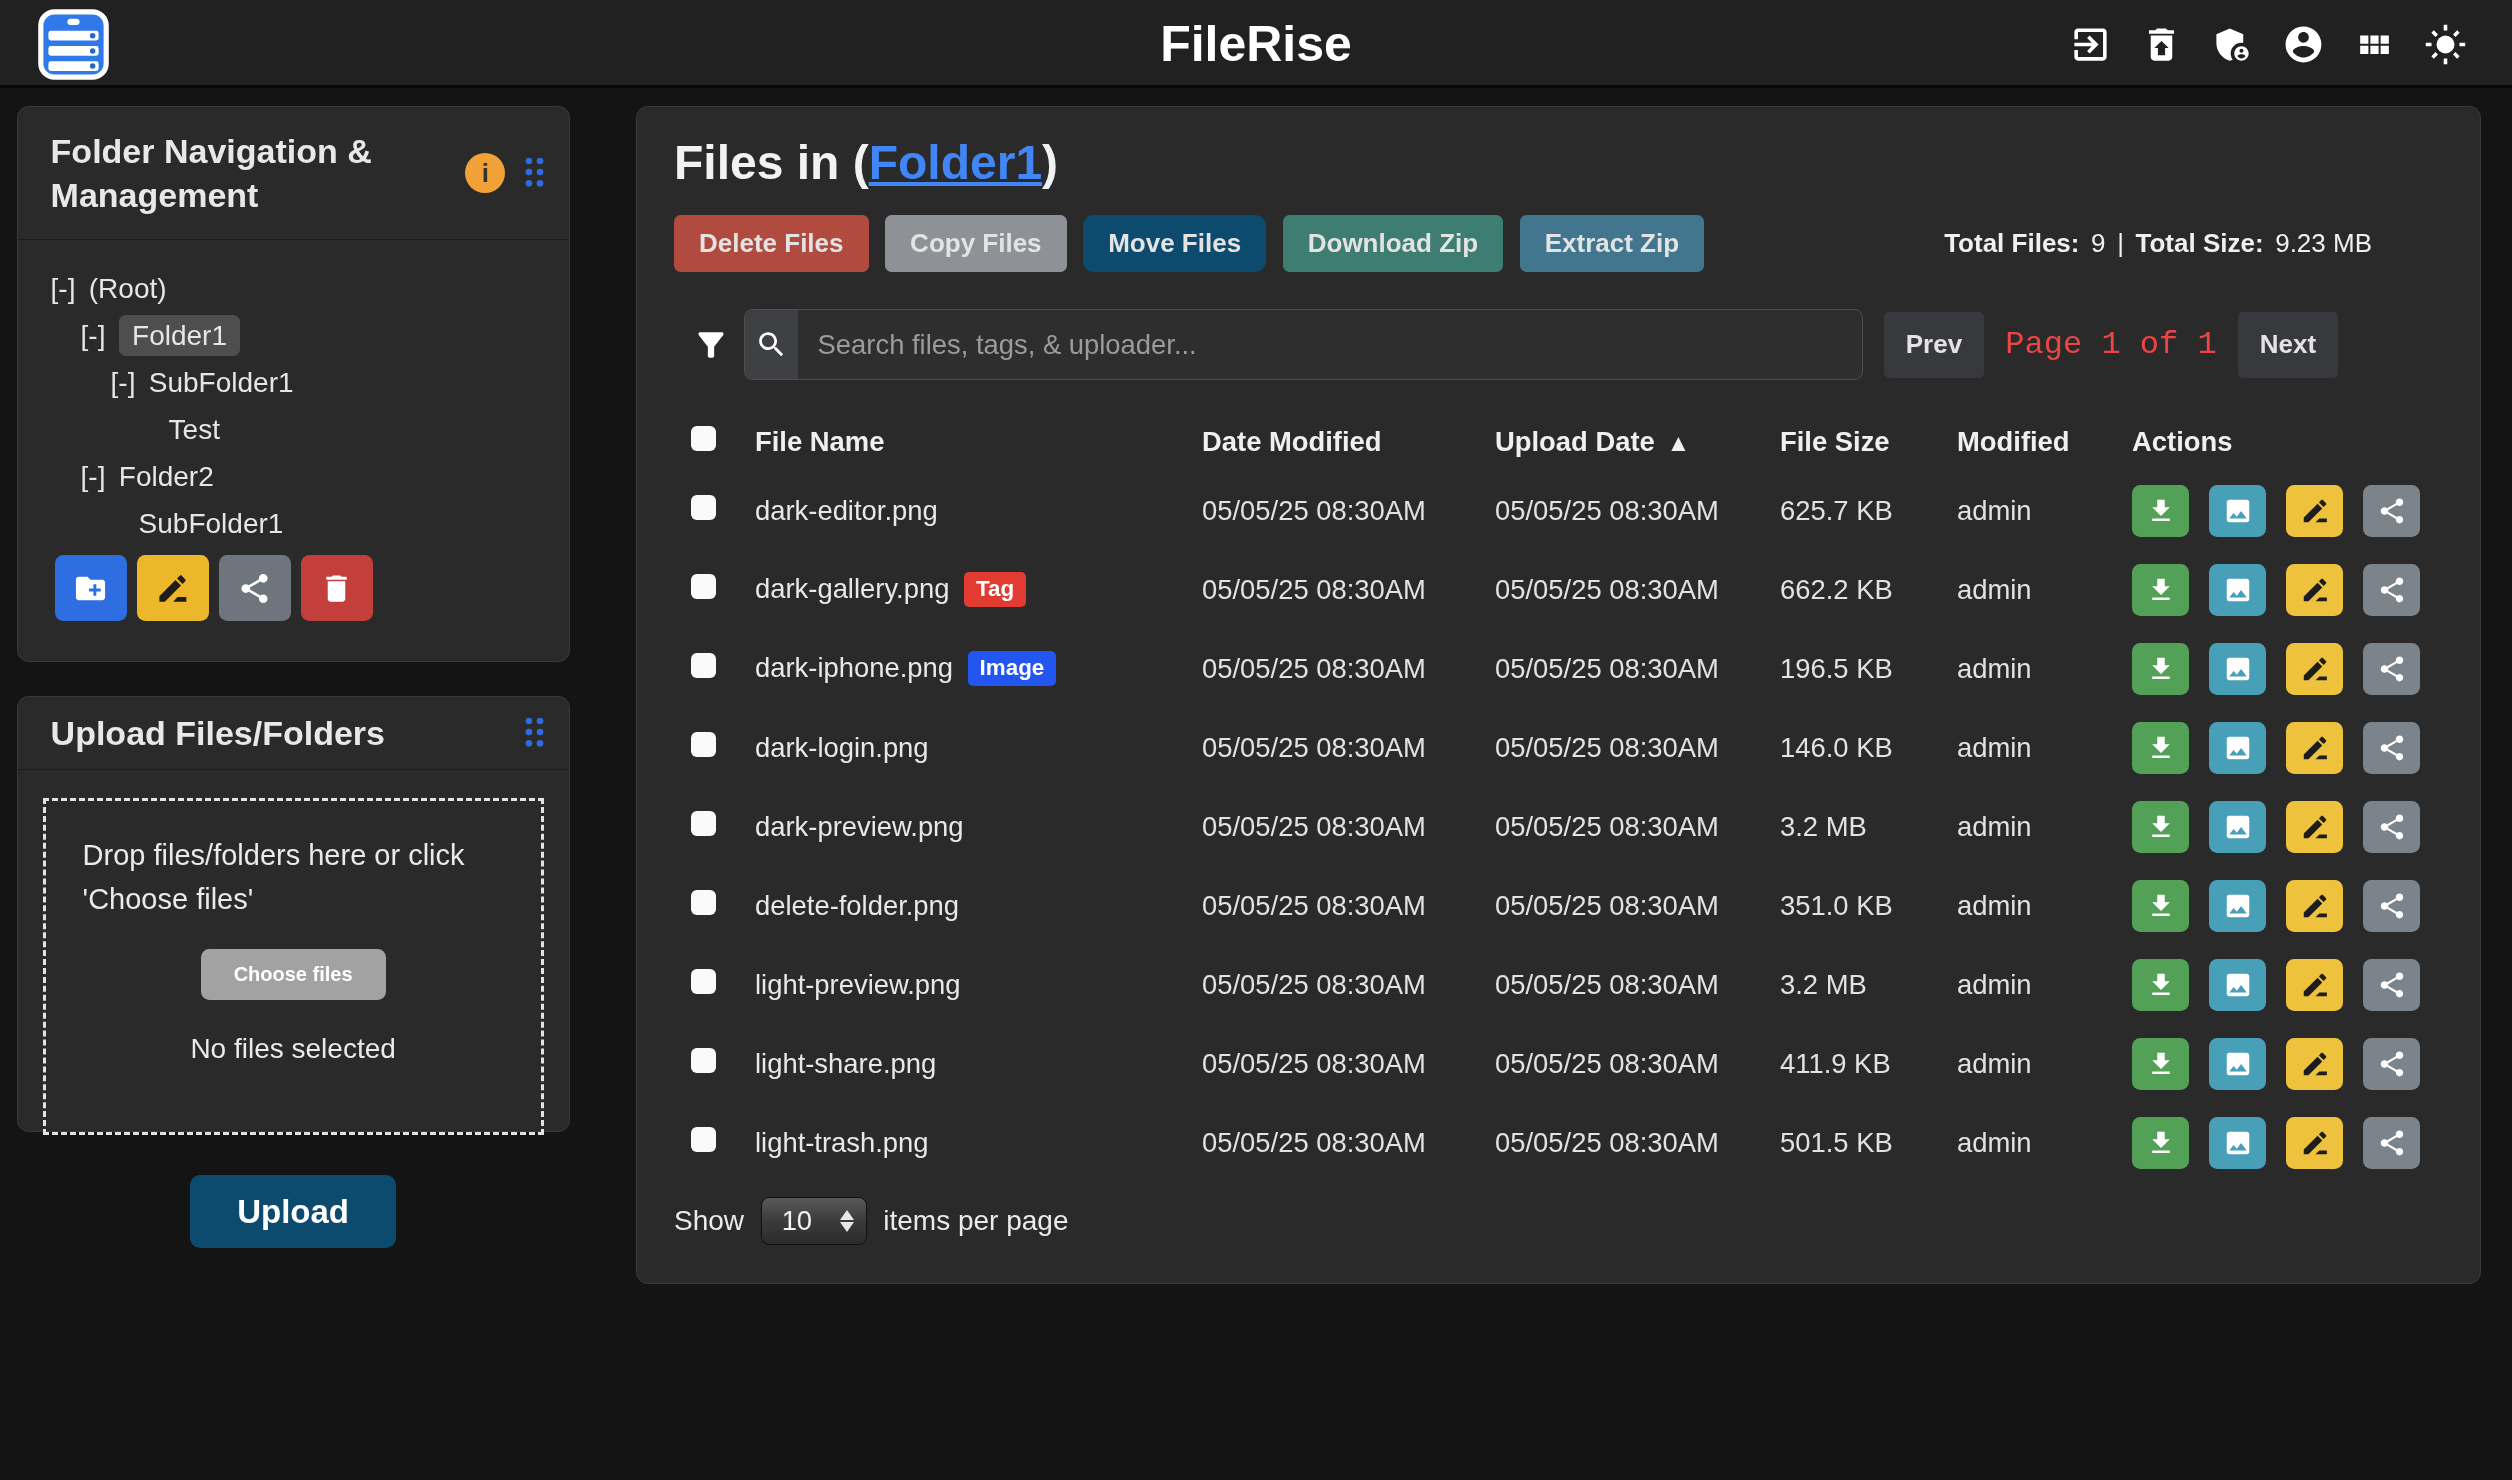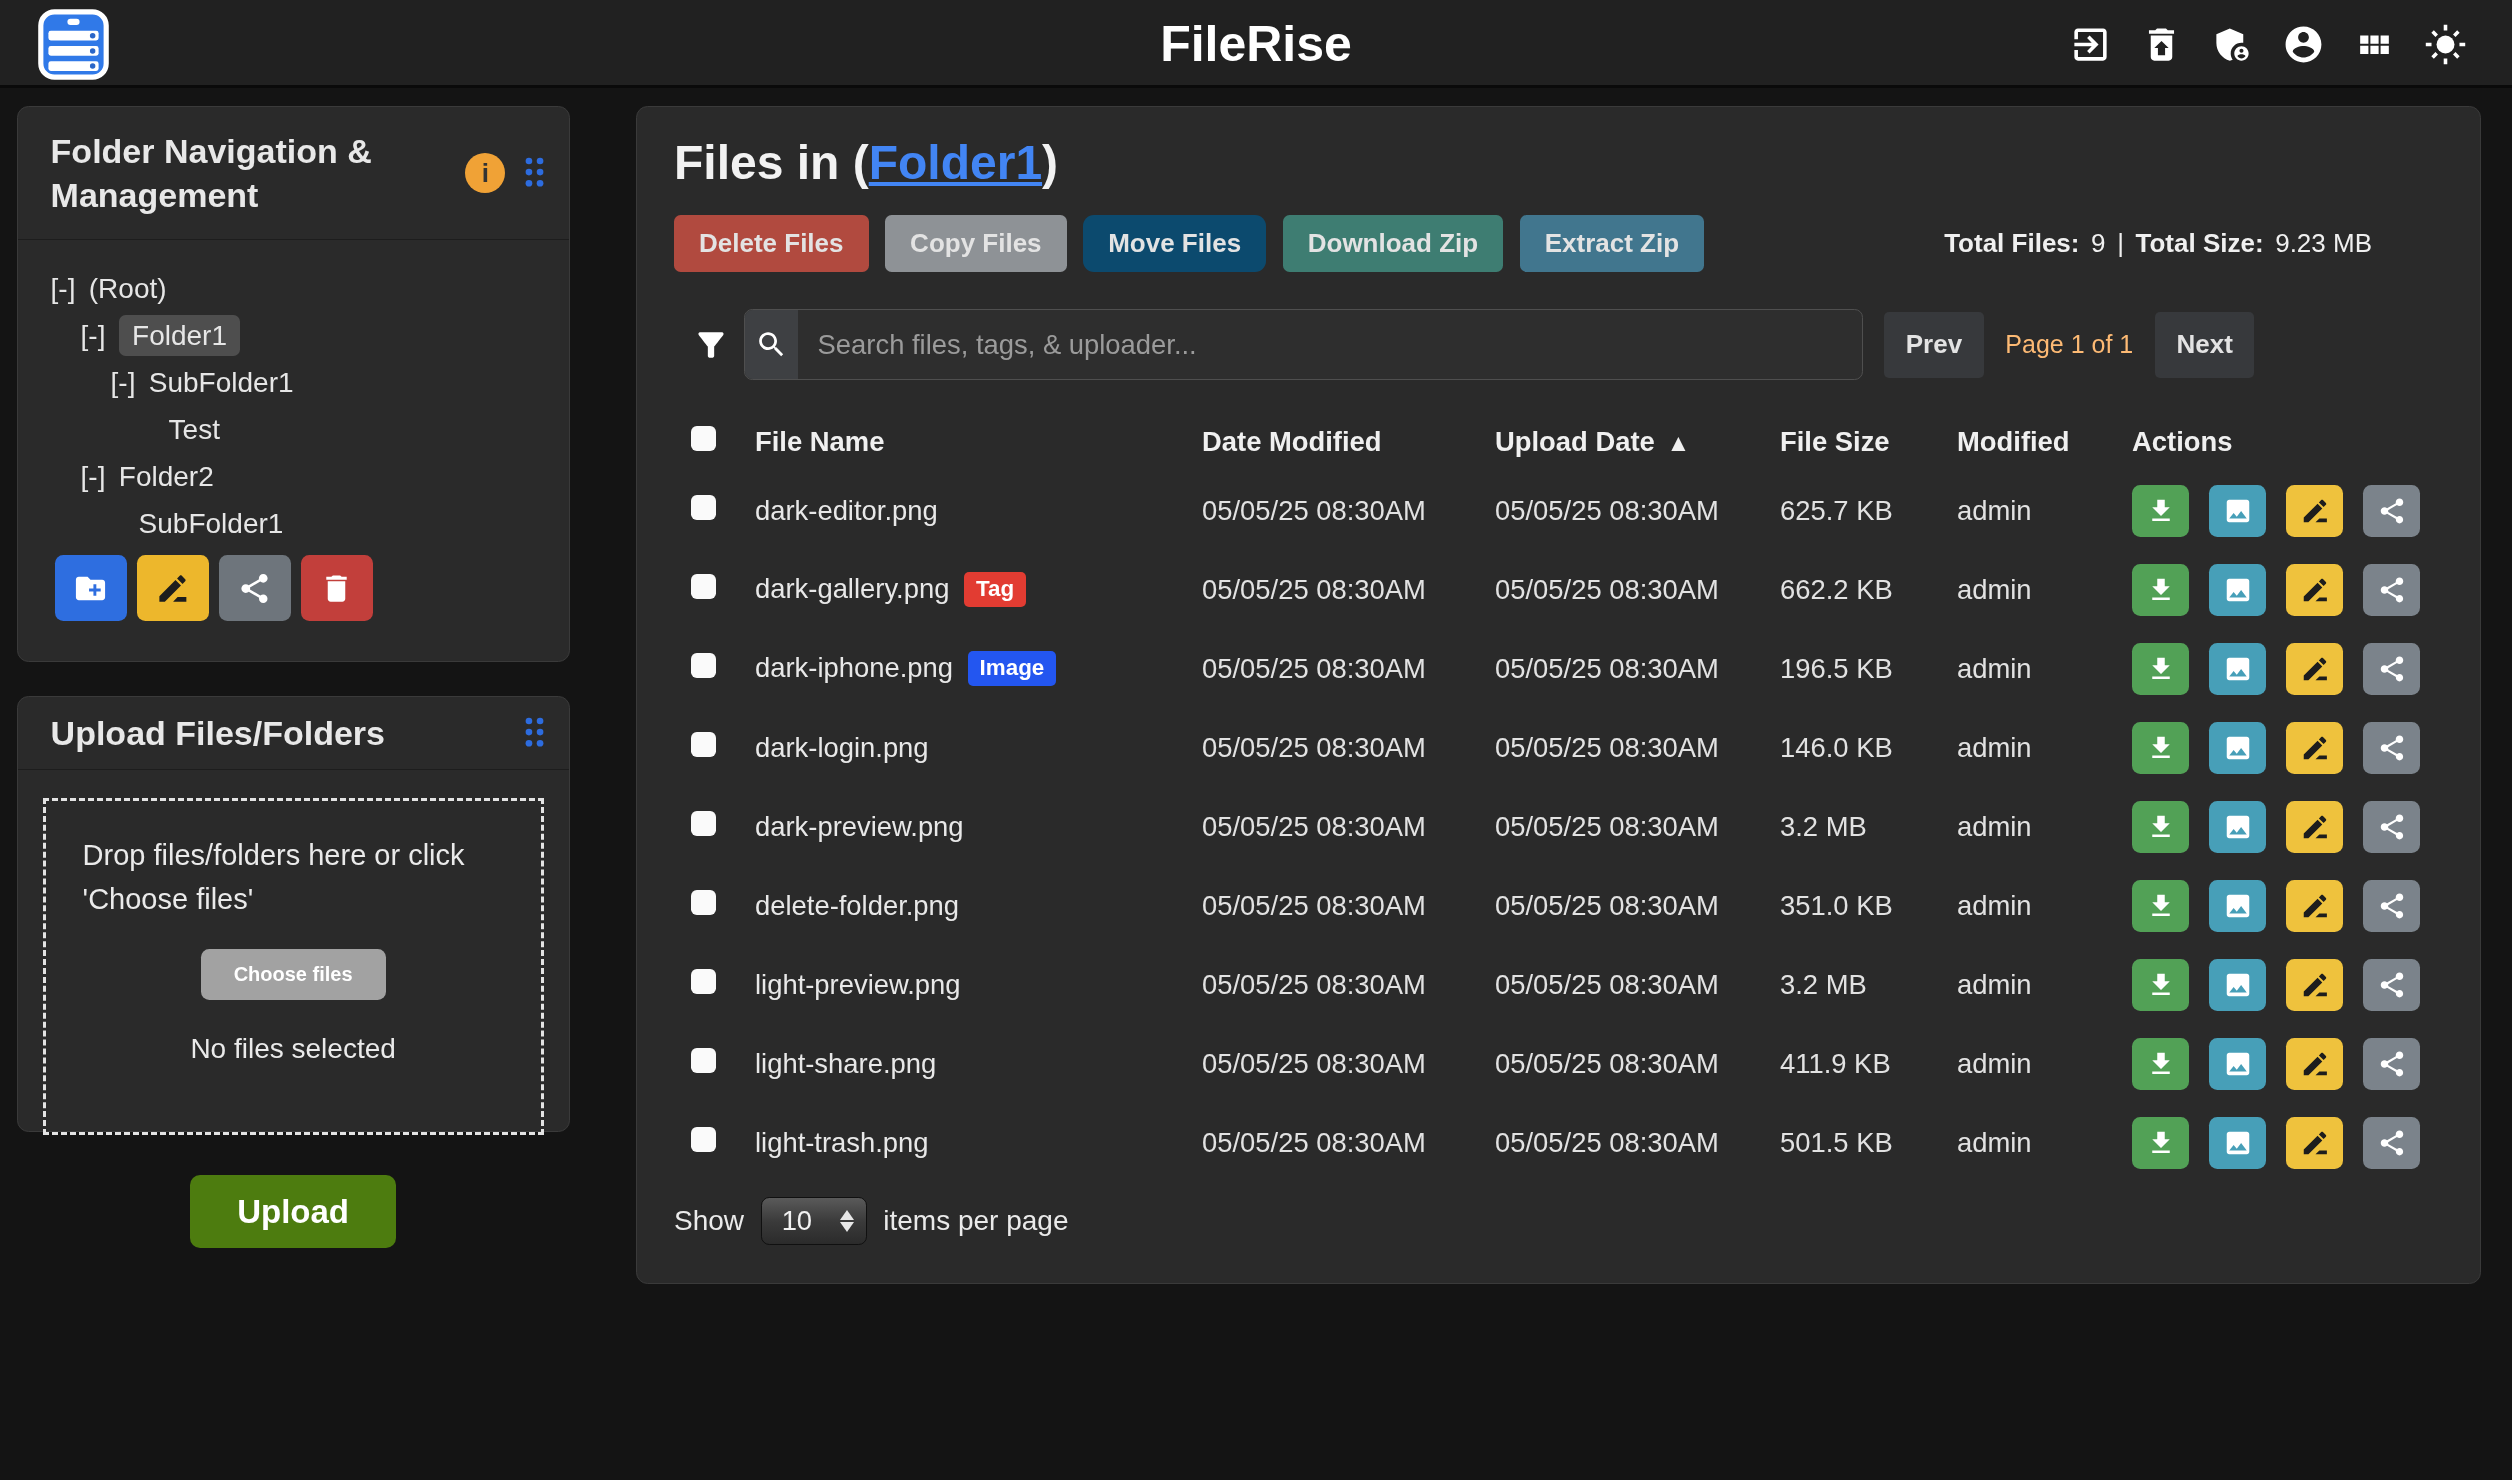--- a/index.html
+++ b/index.html
@@ -47,21 +47,21 @@
   .fbtn { width:72px; height:66px; border:none; border-radius:8.3px;
     display:flex; align-items:center; justify-content:center; }
   .fbtn svg { width:35px; height:35px; }
 
   
   .dropzone { margin:28px 25px 0; height:337px; border:3.3px dashed #e3e3e3;
     padding:33px 37px 0; font-size:29px; line-height:1.5; color:#eaeaea; }
   .choose-btn { display:block; margin:28px auto 0; background:#a2a2a2; color:#ffffff;
     border:none; border-radius:8.3px; font-size:20px; padding:14px 33px; }
   .no-files { text-align:center; margin-top:28px; font-size:28px; }
-  .upload-btn { display:block; margin:40px auto 0; background:#4d7c0f; color:#ffffff;
+  .upload-btn { display:block; margin:40px auto 0; background:#0c4a6e; color:#ffffff;
     border:none; border-radius:10px; font-size:33px; font-weight:600; padding:17.5px 47px; }
 
   
   .card { position:absolute; left:636px; top:106px; width:1845px; height:1178px;
     background:#2a2a2a; border:0.8px solid #3a3a3a; border-radius:11.6px; padding:0 37px; }
   .main-title { margin:28px 0 0; font-size:48px; font-weight:bold; color:#f2f2f2; }
   .main-title .link { color:#4285f4; text-decoration:underline; cursor:pointer; }
 
   .toolbar { margin-top:25px; display:flex; align-items:center; gap:16.6px; }
   .tbtn { height:57px; padding:0 25px; border:none; border-radius:6.6px;
@@ -77,21 +77,21 @@
     border:1.7px solid #4f4f4f; border-radius:8.3px; overflow:hidden; background:#2e2e2e; }
   .search-iconbox { width:53px; background:#3e4043; display:flex;
     align-items:center; justify-content:center; color:#ffffff; }
   .search-iconbox svg { width:33px; height:33px; }
   .search-input { flex:1; border:none; outline:none; background:transparent;
     color:#e8e8e8; font-size:27.4px; padding:0 20px; }
   .search-input::placeholder { color:#9b9b9b; }
   .pg-btn { height:66px; padding:0 21.6px; background:#37393c; border:none;
     border-radius:5px; color:#e3e3e3; font-size:26px; }
   .pg-prev { margin-left:21.6px; }
-  .pg-label { margin:0 21.6px; font-size:25px; color:#fdba74; }
+  .pg-label { margin:0 21.6px; font-size:32px; color:#ef4444;font-family:Liberation Mono, monospace; }
 
   .table { margin-top:33px; display:grid;
     grid-template-columns:81px 447px 293px 285px 177px 175px 1fr;
     grid-template-rows:58px repeat(9, 79px); align-items:center; font-size:27.4px; }
   .th { font-weight:bold; font-size:27.4px; color:#f0f0f0; }
   .sort-arrow { font-size:24px; margin-left:11.6px; }
   .cb { width:25px; height:25px; background:#fafafa; border-radius:5.8px;
     display:inline-block; margin-left:16.6px; cursor:pointer; }
   .fname { display:flex; align-items:center; gap:15px; }
   .badge { font-size:22.4px; font-weight:bold; color:#ffffff; padding:5px 11.6px;

